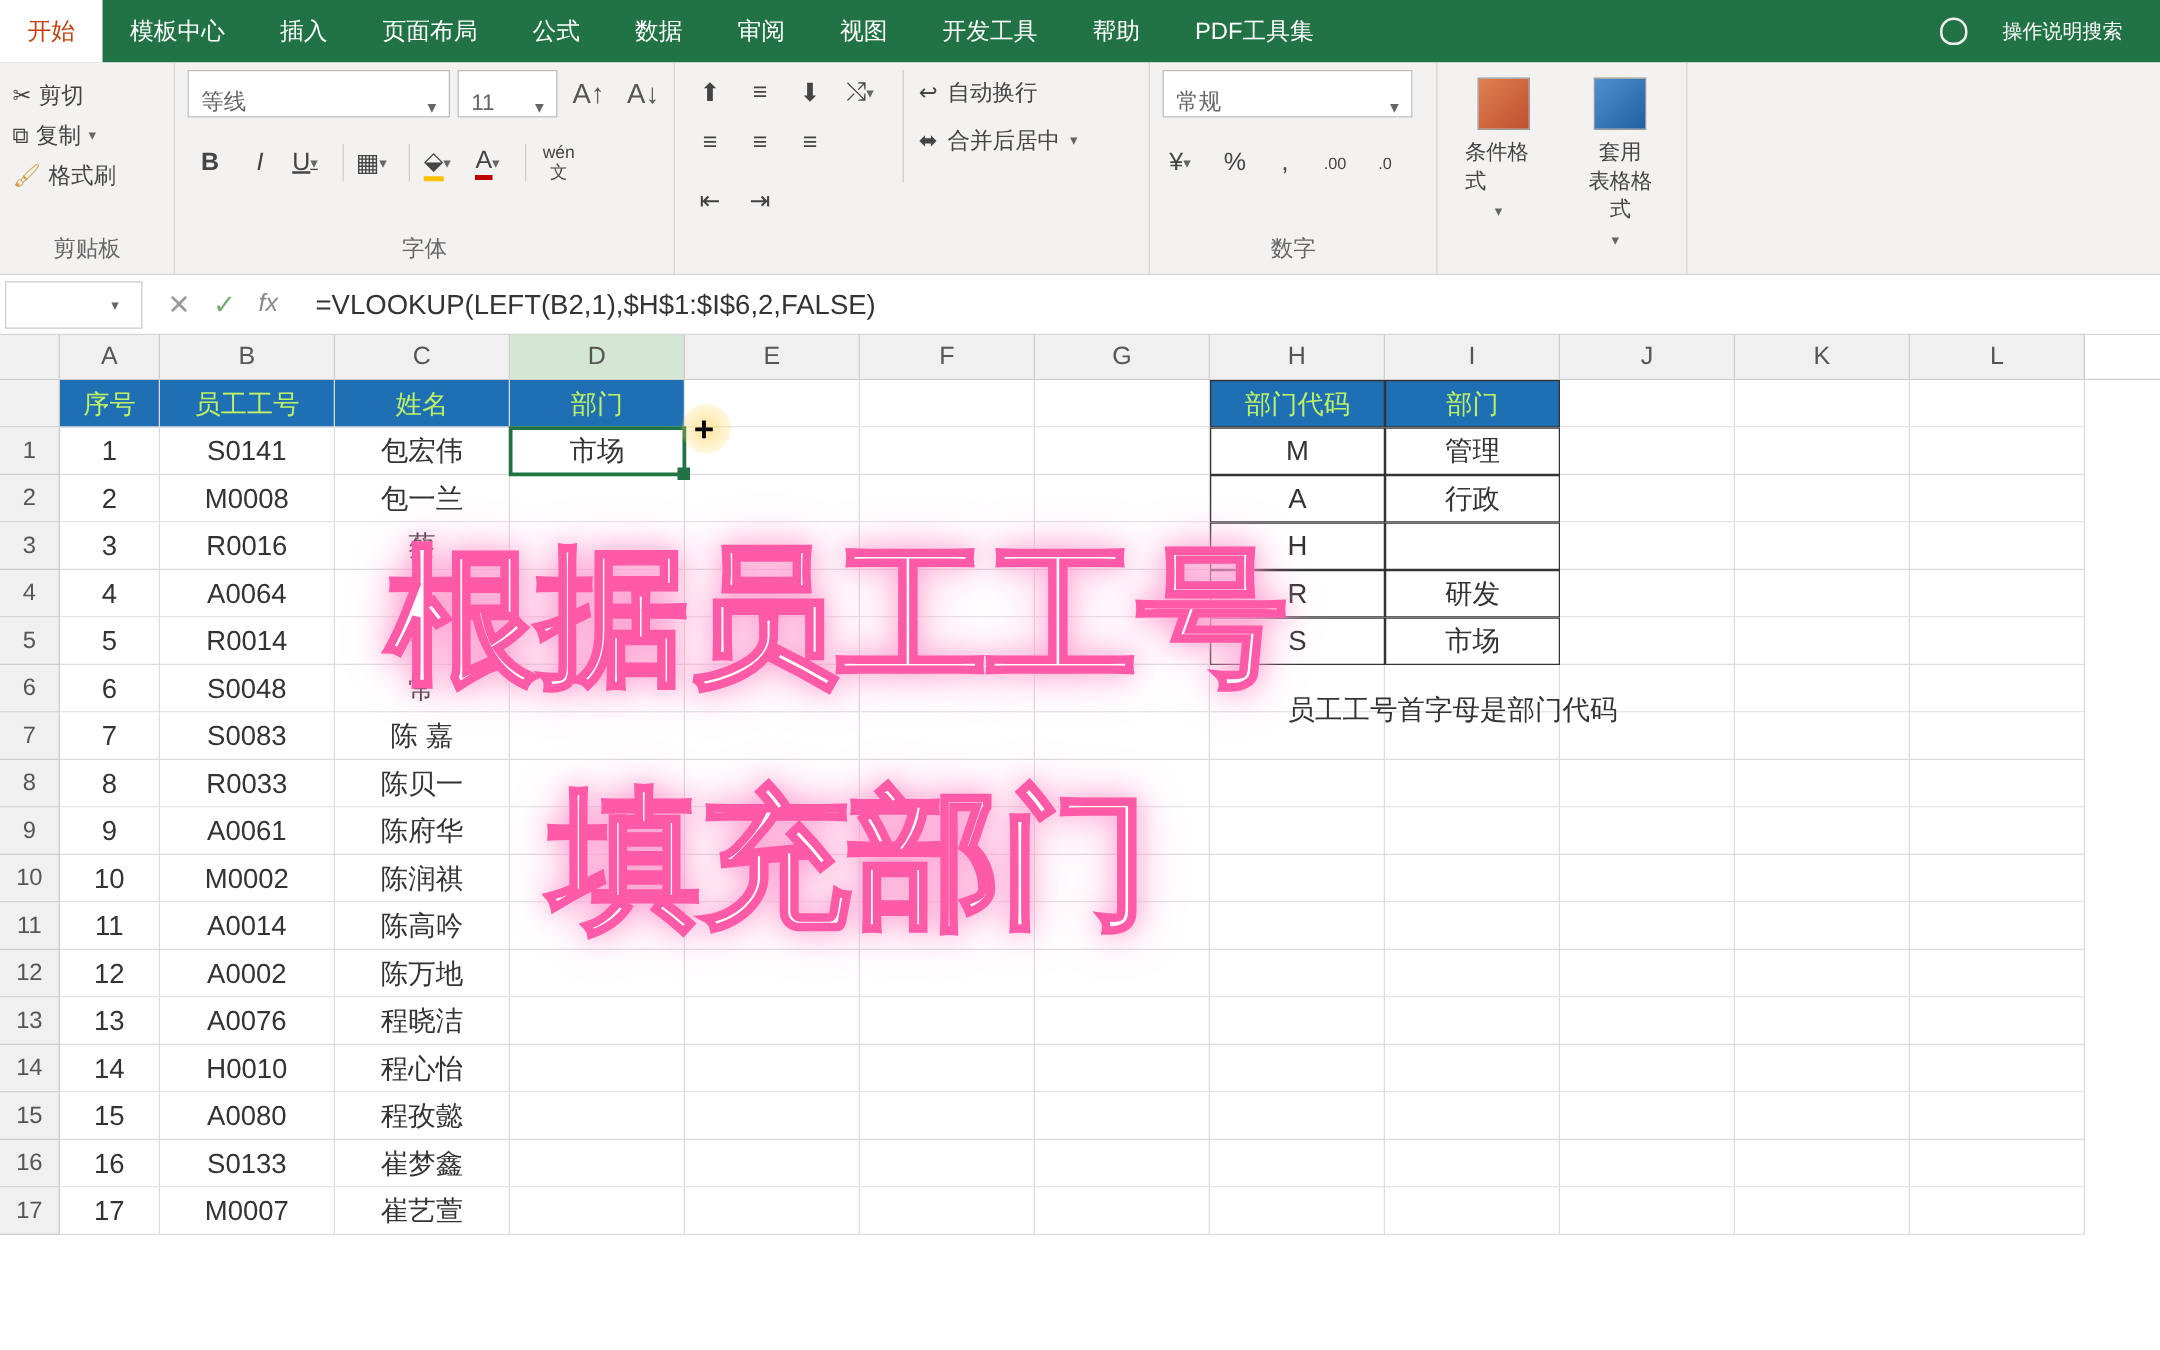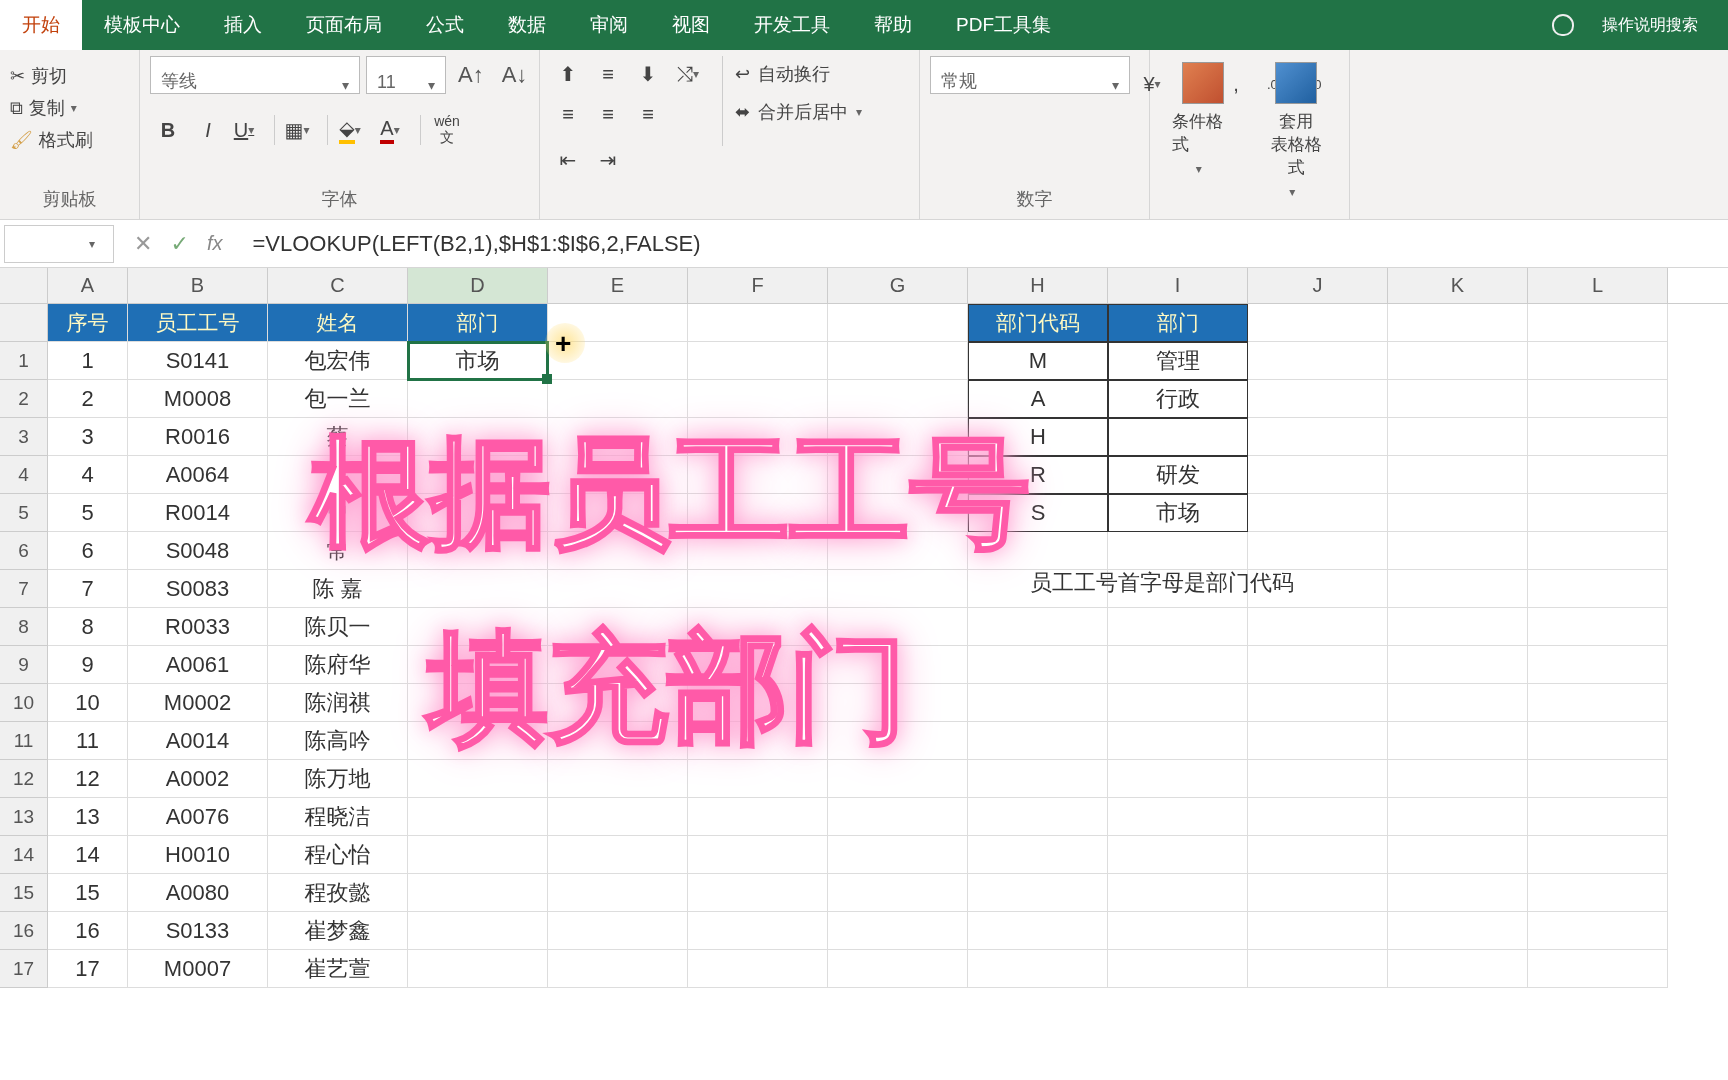--- a/index.html
+++ b/index.html
@@ -47,21 +47,21 @@
 .col-headers{display:flex;height:36px;border-bottom:1px solid #ccc}
 .corner{width:48px;border-right:1px solid #ccc;background:#f0f0f0}
 .ch{border-right:1px solid #ccc;background:#f0f0f0;display:flex;align-items:center;justify-content:center;font-size:20px;color:#555}
 .ch.sel{background:#d4e6d4}
 .grid-body{display:flex}
 .row-headers{display:flex;flex-direction:column}
 .rh{width:48px;height:38px;border-right:1px solid #ccc;border-bottom:1px solid #ccc;background:#f0f0f0;display:flex;align-items:center;justify-content:center;font-size:19px;color:#555}
 .cells{position:relative}
 .row{display:flex;height:38px}
 .cell{border-right:1px solid #ddd;border-bottom:1px solid #ddd;display:flex;align-items:center;justify-content:center;font-size:22px;color:#333;background:#fff}
-.hdr-cell{background:#1f6fb5;color:#fef9c3;font-size:21px}
+.hdr-cell{background:#1f6fb5;color:#bef264;font-size:21px}
 .lookup-cell{border:1px solid #333!important}
 .active-cell{outline:3px solid #217346;outline-offset:-2px;position:relative}
 .fill-handle{position:absolute;right:-5px;bottom:-5px;width:10px;height:10px;background:#217346}
 .cursor-spot{position:absolute;width:40px;height:40px;border-radius:50%;background:radial-gradient(circle,#ffd966aa,#ffd96600);pointer-events:none}
 .plus-cursor{position:absolute;font-size:28px;color:#000;font-weight:bold;pointer-events:none}
 
 .overlay-text{position:absolute;font-size:120px;font-weight:bold;color:#fff;-webkit-text-stroke:3px #ff5aa8;text-shadow:0 0 20px #ff9ccf,0 0 40px #ff9ccf;pointer-events:none;white-space:nowrap}
 .note-text{position:absolute;font-size:22px;color:#333}
 
 .cw-A{width:80px}.cw-B{width:140px}.cw-C{width:140px}.cw-D{width:140px}
@@ -176,21 +176,21 @@
         <div class="wrap-item">
             <span>⬌</span>
             <span>合并后居中</span>
             <span class="dd">▾</span>
           </div>
       </div>
     </div>
   </div>
 
   <div class="group" style="width:230px">
-    <div class="group-body" style="">
+    <div class="group-body" style="flex-direction:column">
       <div class="num-top">
         <div class="combo" style="width:200px">
             <span>常规</span>
             <span class="car">▾</span>
           </div>
       </div>
       <div class="num-bot">
         <div class="btn">¥<span class="dd">▾</span></div>
         <div class="btn">%</div>
         <div class="btn">,</div>
@@ -521,15 +521,15 @@
           <div class="cell cw-K"></div>
           <div class="cell cw-L"></div>
         </div>
       </div>
   </div>
 
   <div class="cursor-spot" style="left:545px;top:55px"></div>
   <div class="plus-cursor" style="left:555px;top:60px">+</div>
 
   <div class="overlay-text" style="left:310px;top:145px">根据员工工号</div>
-  <div class="overlay-text" style="left:428px;top:340px">填充部门</div>
-  <div class="note-text" style="left:1030px;top:300px">员工工号首字母是部门代码</div>
+  <div class="overlay-text" style="left:440px;top:340px">填充部门</div>
+  <div class="note-text" style="left:1030px;top:285px">员工工号首字母是部门代码</div>
 </div>
 
 </body></html>

